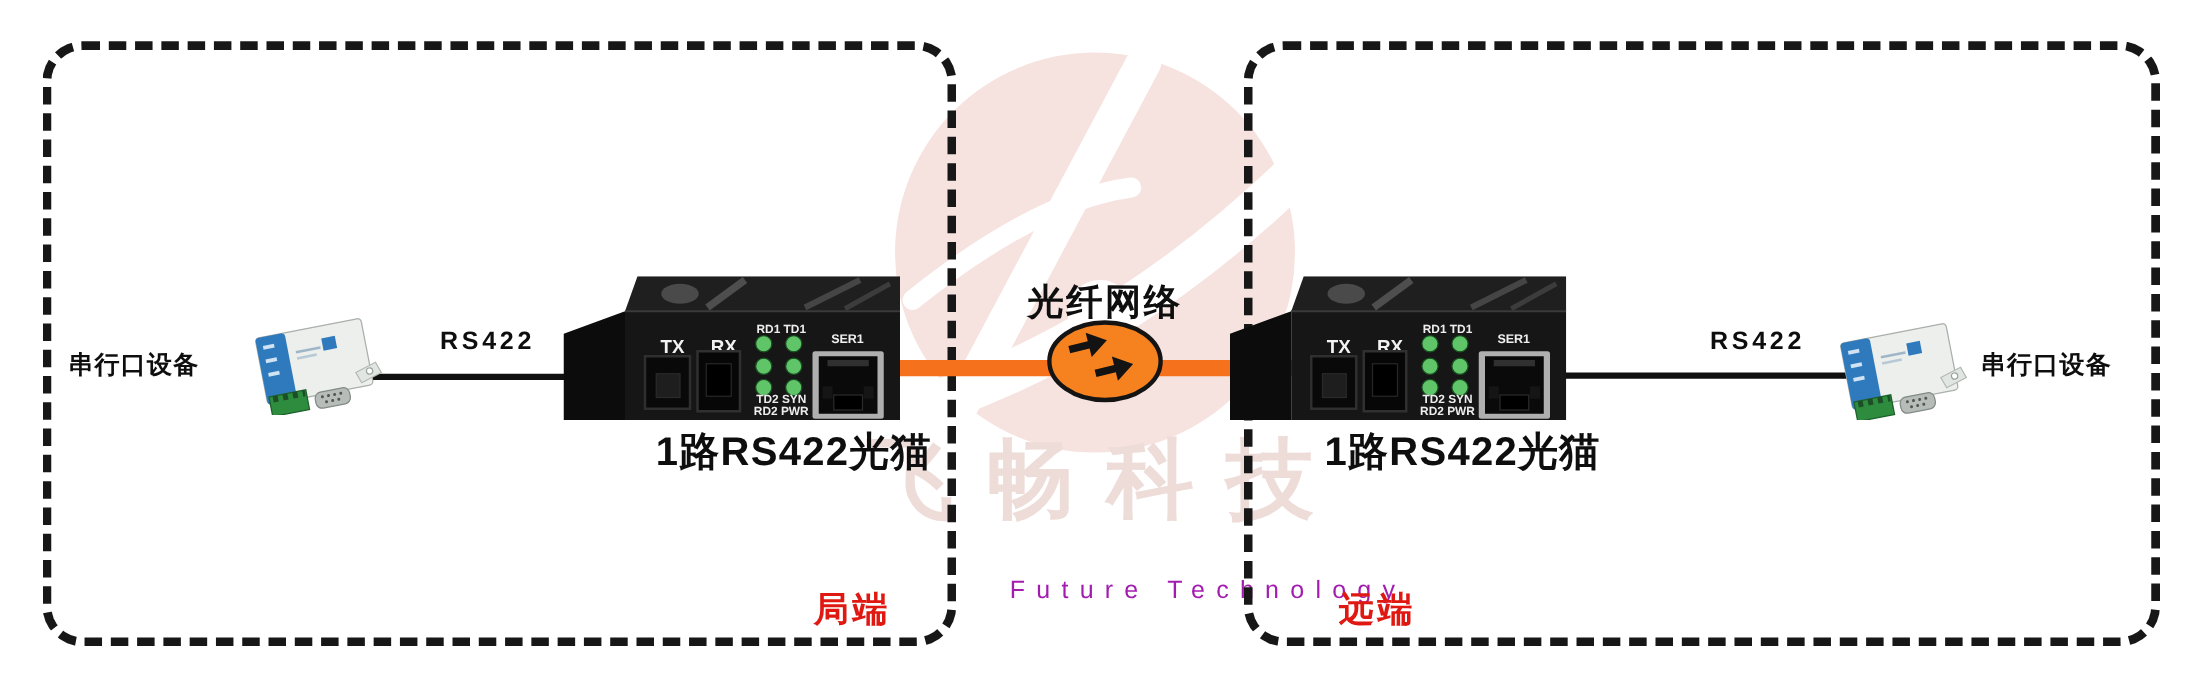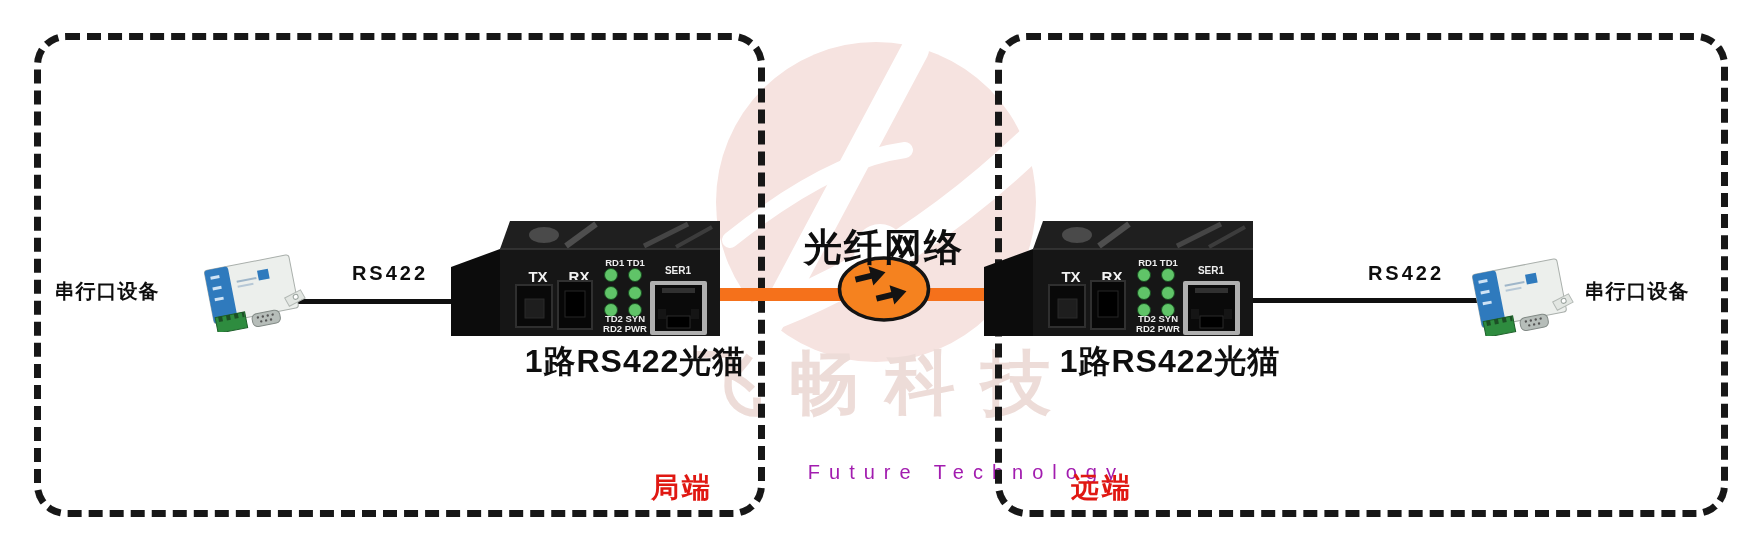--- a/index.html
+++ b/index.html
@@ -30,21 +30,21 @@
   .lbl { position:absolute; z-index:3; text-align:center; white-space:nowrap; }
   .dev-lbl   { width:150px; font-size:20px; font-weight:700; letter-spacing:1px; }
   #dev-lbl-left  { left:32px;  top:278px; }
   #dev-lbl-right { left:1562px; top:278px; }
   .rs-lbl { width:120px; font-size:20px; font-weight:700; letter-spacing:3px; }
   #rs-left  { left:330px;  top:262px; }
   #rs-right { left:1346px; top:262px; }
   .modem-lbl { width:260px; font-size:32px; font-weight:700; letter-spacing:1px; }
   #modem-lbl-left  { left:505px;  top:340px; }
   #modem-lbl-right { left:1040px; top:340px; }
-  #fiber-lbl { left:800px; top:222px; width:168px; font-size:38px; font-weight:700; letter-spacing:2px; }
+  #fiber-lbl { left:800px; top:222px; width:168px; font-size:29px; font-weight:700; letter-spacing:2px; }
   .tag { width:92px; font-size:28px; font-weight:bold; color:#E01812; letter-spacing:3px; }
   #tag-left  { left:636px;  top:469px;text-align:center; }
   #tag-right { left:1056px; top:469px;font-family:Liberation Serif, serif; }
 
   
   .gfx { position:absolute; z-index:3; }
   #device-left  { left:196px;  top:242px; }
   #device-right { left:1464px; top:246px; }
   #modem-left   { left:448px;  top:221px; }
   #modem-right  { left:981px;  top:221px; }

